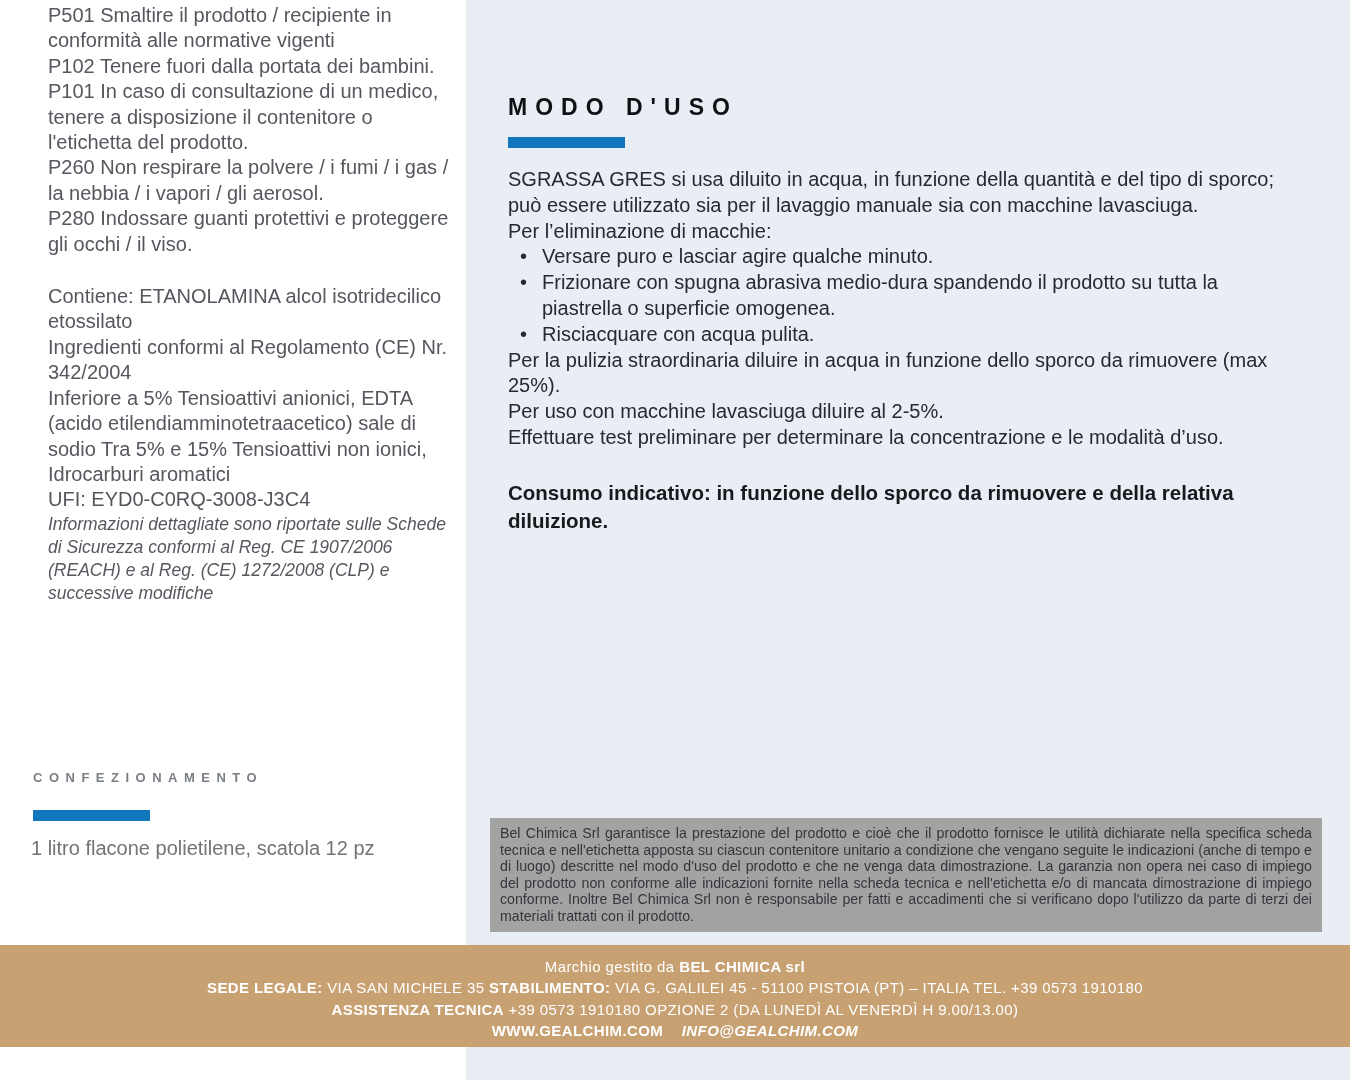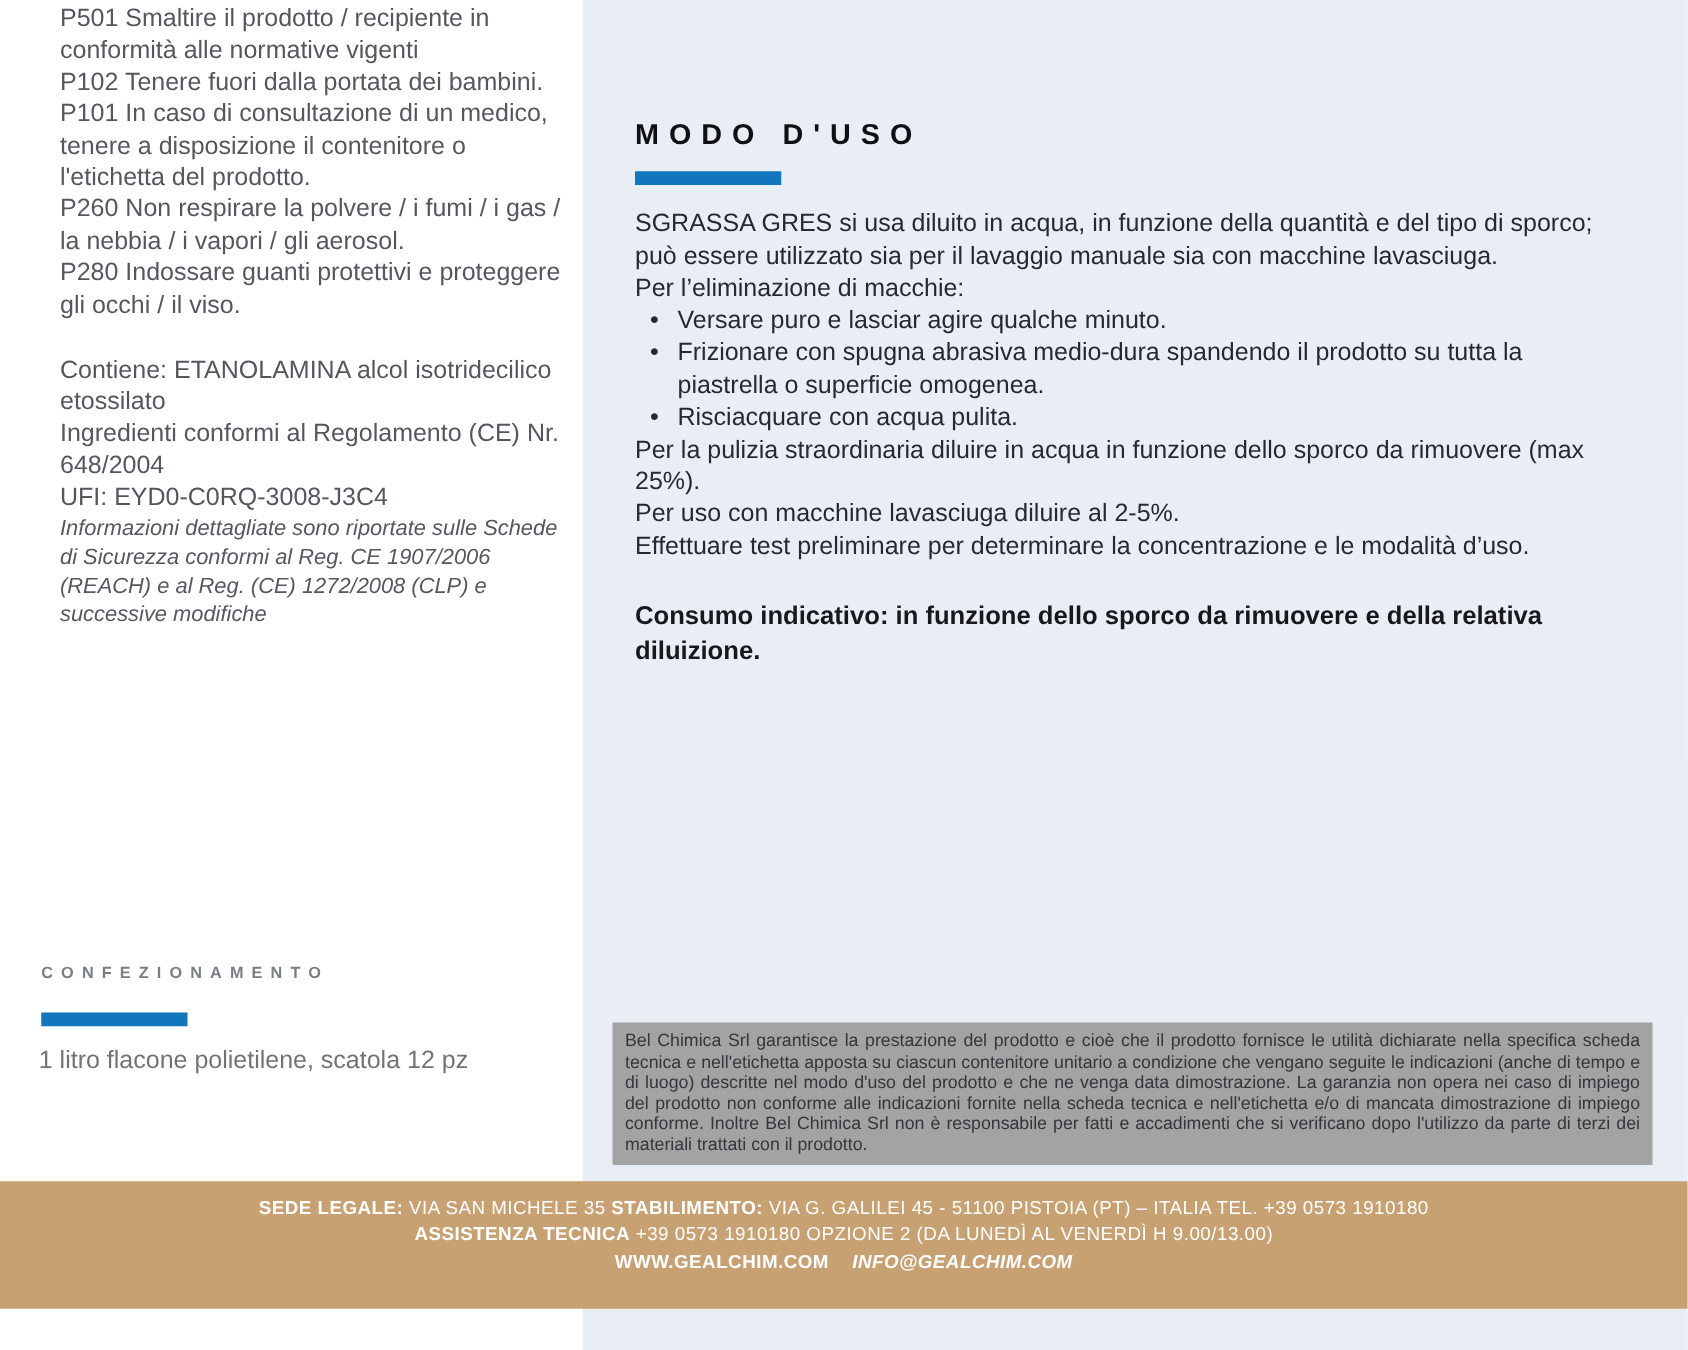--- a/index.html
+++ b/index.html
@@ -84,21 +84,22 @@
 <div class="left-col">
   <div>
     <p>P501 Smaltire il prodotto / recipiente in conformità alle normative vigenti</p>
     <p>P102 Tenere fuori dalla portata dei bambini.</p>
     <p>P101 In caso di consultazione di un medico, tenere a disposizione il contenitore o l'etichetta del prodotto.</p>
     <p>P260 Non respirare la polvere / i fumi / i gas / la nebbia / i vapori / gli aerosol.</p>
     <p>P280 Indossare guanti protettivi e proteggere gli occhi / il viso.</p>
   </div>
   <div class="composition-block">
     <p>Contiene: ETANOLAMINA alcol isotridecilico etossilato</p>
-    <p>Ingredienti conformi al Regolamento (CE) Nr. 648/2004</p>
+    <p>Ingredienti conformi al Regolamento (CE) Nr. 342/2004</p>
+    <p>Inferiore a 5% Tensioattivi anionici, EDTA (acido etilendiamminotetraacetico) sale di sodio Tra 5% e 15% Tensioattivi non ionici, Idrocarburi aromatici</p>
   </div>
   <p class="ufi-line">UFI: EYD0-C0RQ-3008-J3C4</p>
   <p class="safety-note">Informazioni dettagliate sono riportate sulle Schede di Sicurezza conformi al Reg. CE 1907/2006 (REACH) e al Reg. (CE) 1272/2008 (CLP) e successive modifiche</p>
 </div>
 
 <div class="pack-title">CONFEZIONAMENTO</div>
 <div class="accent-bar pack-bar"></div>
 <div class="pack-text">1 litro flacone polietilene, scatola  12 pz</div>
 
 <div class="usage-title">MODO D'USO</div>
@@ -114,20 +115,24 @@
   <p>Per la pulizia straordinaria diluire in acqua in funzione dello sporco da rimuovere (max 25%).</p>
   <p>Per uso con macchine lavasciuga diluire al 2-5%.</p>
   <p>Effettuare test preliminare per determinare la concentrazione e le modalità d’uso.</p>
   <p class="consumption">Consumo indicativo: in funzione dello sporco da rimuovere e della relativa diluizione.</p>
 </div>
 
 <div class="warranty-box">Bel Chimica Srl garantisce la prestazione del prodotto e cioè che il prodotto fornisce le utilità dichiarate nella specifica scheda tecnica e nell'etichetta apposta su ciascun contenitore unitario a condizione che vengano seguite le indicazioni (anche di tempo e di luogo) descritte nel modo d'uso del prodotto e che ne venga data dimostrazione. La garanzia non opera nei caso di impiego del prodotto non conforme alle indicazioni fornite nella scheda tecnica e nell'etichetta e/o di mancata dimostrazione di impiego conforme. Inoltre Bel Chimica Srl non è responsabile per fatti e accadimenti che si verificano dopo l'utilizzo da parte di terzi dei materiali trattati con il prodotto.</div>
 
 <div class="footer">
   <p class="footer-line">
+    <span>Marchio gestito da</span>
+    <span class="b">BEL CHIMICA srl</span>
+  </p>
+  <p class="footer-line">
     <span class="b">SEDE LEGALE:</span>
     <span>VIA SAN MICHELE 35</span>
     <span class="b">STABILIMENTO:</span>
     <span>VIA G. GALILEI 45 - 51100 PISTOIA (PT) – ITALIA TEL. +39 0573 1910180</span>
   </p>
   <p class="footer-line">
     <span class="b">ASSISTENZA TECNICA</span>
     <span>+39 0573 1910180 OPZIONE 2 (DA LUNEDÌ AL VENERDÌ H 9.00/13.00)</span>
   </p>
   <p class="footer-line b">

